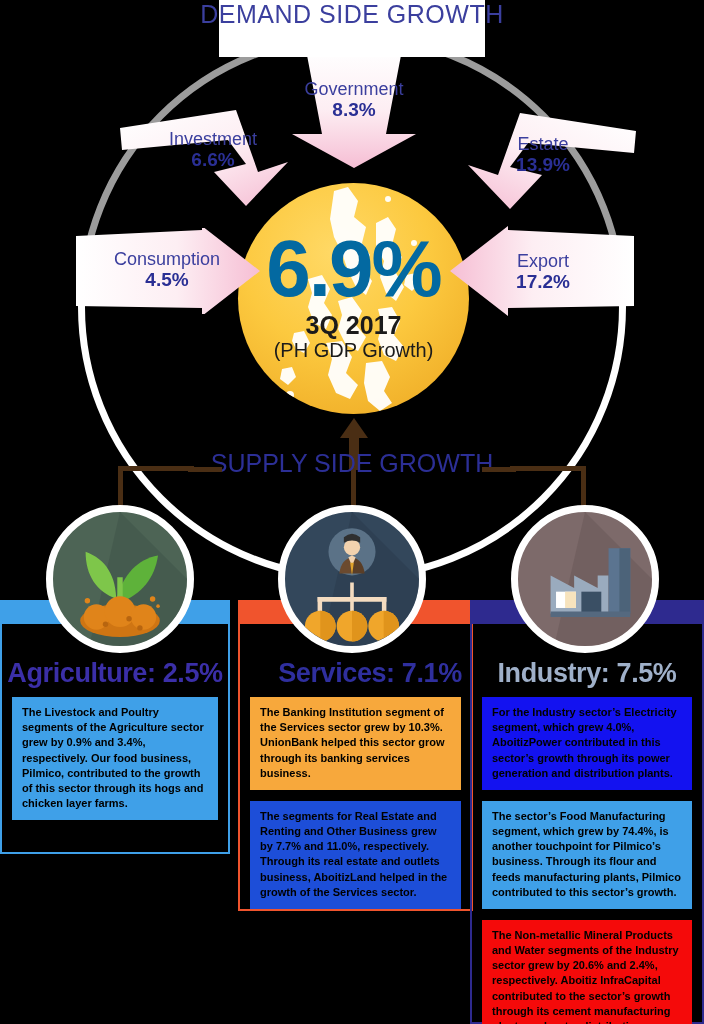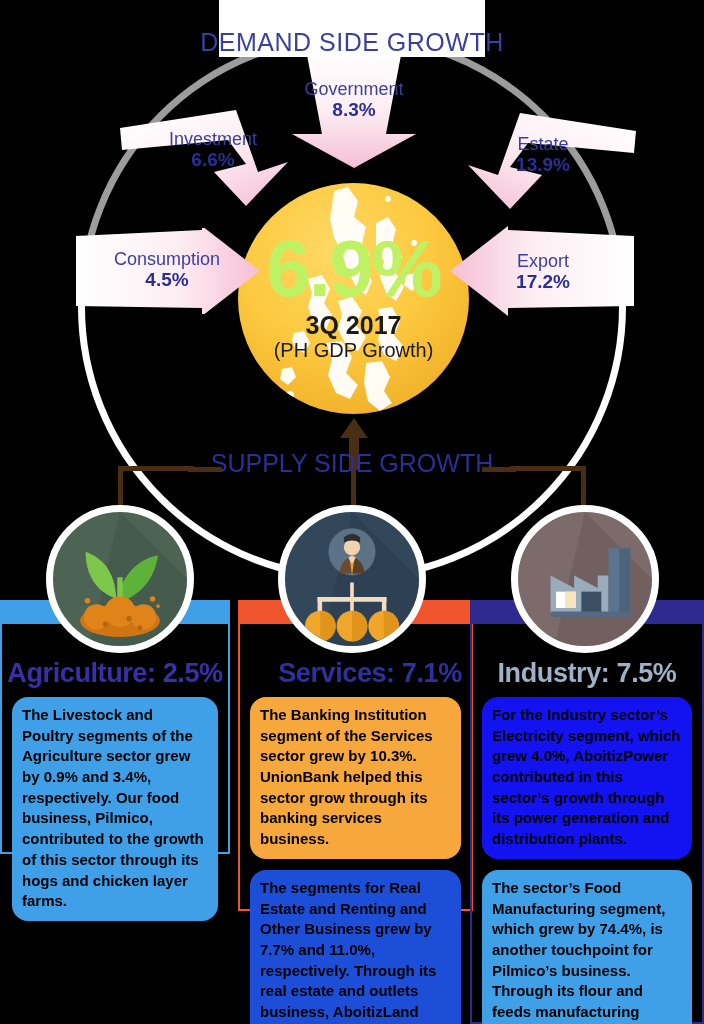--- a/index.html
+++ b/index.html
@@ -20,39 +20,39 @@
   }
   .ring-white {
     position:absolute; left:78px; top:33px; width:548px; height:548px;
     border-radius:50%;
     border:7px solid #ffffff;
     clip-path: polygon(0 44%, 100% 44%, 100% 100%, 0 100%);
   }
 
   .demand-banner {
     position:absolute; left:219px; top:0px; width:266px; height:57px;
-    background:#fff; display:flex; align-items:flex-end; justify-content:center;
+    background:#fff; display:flex; align-items:flex-start; justify-content:center;
     z-index:6;
   }
   .demand-banner span {
     color:#3b3f9e; font-size:25px; letter-spacing:.5px; white-space:nowrap;
   }
 
   
   .sun {
     position:absolute; left:238px; top:183px; width:231px; height:231px;
     border-radius:50%;
     background: radial-gradient(circle at 42% 30%, #ffd966 0%, #fcc93f 45%, #f2b32c 78%, #eaa81f 100%);
     z-index:4; overflow:hidden;
   }
   .sun .ph-map { position:absolute; left:0; top:0; width:100%; height:100%; }
   .sun-text { position:absolute; left:238px; top:183px; width:231px; height:231px;
               z-index:5; display:flex; flex-direction:column; align-items:center;
               justify-content:center; pointer-events:none; }
-  .gdp-big { font-size:80px; font-weight:bold; color:#bef264; line-height:.95;
+  .gdp-big { font-size:80px; font-weight:bold; color:#0369a1; line-height:.95;
              letter-spacing:-2px; margin-top:-4px; }
   .gdp-q { font-size:25px; font-weight:bold; color:#1b1b1b; margin-top:6px; line-height:1; }
   .gdp-sub { font-size:20px; color:#1b1b1b; line-height:1.15; margin-top:1px;}
 
   
   .arrow { position:absolute; z-index:5; color:#3b3f9e; }
   .arrow .lbl { position:absolute; width:100%; text-align:center; line-height:1.1;
                 font-size:18px; color:#3b3f9e; }
   .arrow .lbl b { display:block; font-size:19px; font-weight:bold; color:#2a2f94; }
   .arrow .shape { position:absolute; inset:0; }
@@ -96,21 +96,21 @@
   .sec-circle svg { position:absolute; inset:0; width:100%; height:100%; }
 
   
   .col { position:absolute; top:600px; }
   .col-top-bar { position:absolute; top:0; left:0; height:24px; width:100%; }
   .col-box { position:absolute; top:24px; left:0; width:100%; border-style:solid;
              border-width:0 2px 2px 2px; }
   .col-title { font-size:27px; font-weight:bold; text-align:center;
                padding-top:34px; padding-bottom:8px; letter-spacing:-.4px;}
   .note { margin:0 10px 11px 10px; padding:8px 10px 9px 10px;
-          font-size:15px; line-height:1.38; color:#000; font-weight:bold;border-radius:16px; }
+          font-size:11px; line-height:1.38; color:#000; font-weight:bold; }
 
   .col-agri { left:0px;   width:230px; }
   .col-serv { left:238px; width:235px; }
   .col-indu { left:470px; width:234px; }
 
   .col-agri .col-top-bar { background:#3fa0e8; }
   .col-serv .col-top-bar { background:#f0542d; }
   .col-indu .col-top-bar { background:#2e2a8f; }
 
   .col-agri .col-box { border-color:#3fa0e8; height:230px; }

